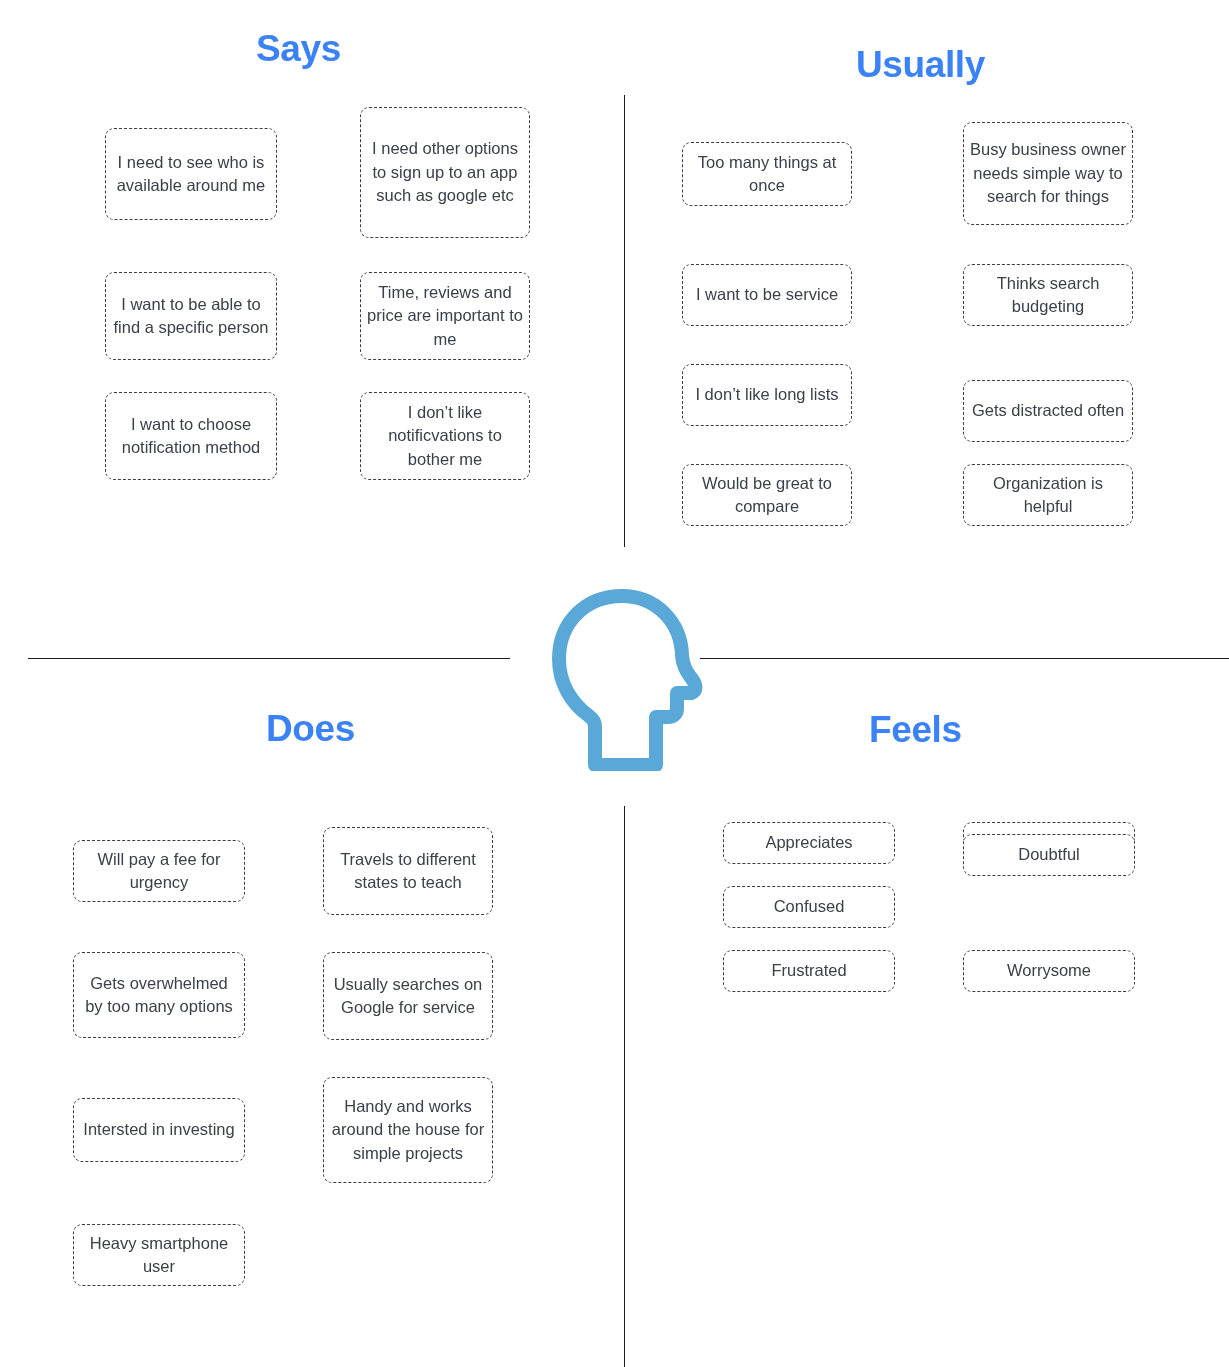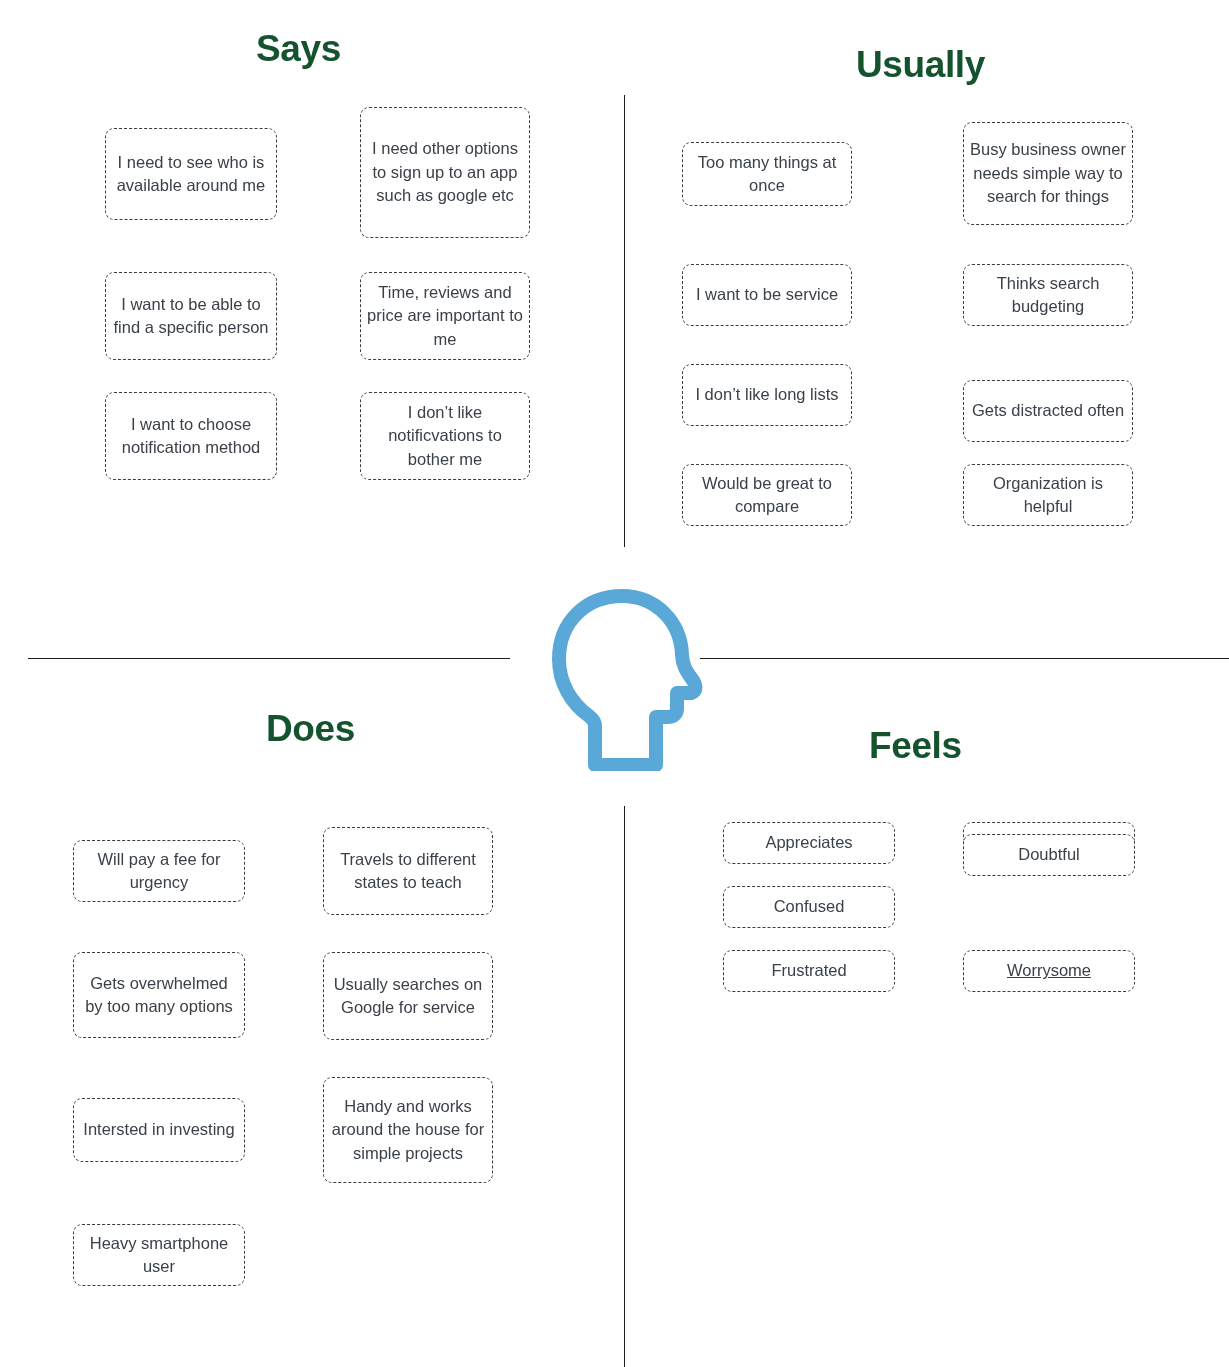--- a/index.html
+++ b/index.html
@@ -34,28 +34,28 @@
   #divider-vertical-top   { left: 624px; top: 95px;  height: 452px; }
   #divider-vertical-bottom{ left: 624px; top: 806px; height: 561px; }
   #divider-horizontal-left{ left: 28px;  top: 658px; width: 482px; }
   #divider-horizontal-right{left: 700px; top: 658px; width: 529px; }
 
   
   .quadrant-title {
     position: absolute;
     font-size: 37px;
     font-weight: bold;
-    color: #14532d;
+    color: #3b82f6;
     letter-spacing: -0.4px;
     white-space: nowrap;
   }
   #title-says   { left: 256px; top: 28px; }
   #title-thinks { left: 856px; top: 44px; }
   #title-does   { left: 266px; top: 708px; }
-  #title-feels  { left: 869px; top: 709px; margin-top: 16px; }
+  #title-feels  { left: 869px; top: 709px; }
 
   
   .note-box {
     position: absolute;
     box-sizing: border-box;
     border: 1.7px dashed #3c3c3c;
     border-radius: 9px;
     background: #ffffff;
     display: flex;
     align-items: center;
@@ -112,21 +112,21 @@
       <div class="note-box" style="left: 73px; top: 1098px; width: 172px; height: 64px;">Intersted in investing</div>
       <div class="note-box" style="left: 73px; top: 1224px; width: 172px; height: 62px;">Heavy smartphone user</div>
       <div class="note-box" style="left: 323px; top: 827px; width: 170px; height: 88px;">Travels to different states to teach</div>
       <div class="note-box" style="left: 323px; top: 952px; width: 170px; height: 88px;">Usually searches on Google for service</div>
       <div class="note-box" style="left: 323px; top: 1077px; width: 170px; height: 106px;">Handy and works around the house for simple projects</div>
       <div class="note-box" style="left: 723px; top: 822px; width: 172px; height: 42px;">Appreciates</div>
       <div class="note-box" style="left: 723px; top: 886px; width: 172px; height: 42px;">Confused</div>
       <div class="note-box" style="left: 723px; top: 950px; width: 172px; height: 42px;">Frustrated</div>
       <div class="note-box" style="left: 963px; top: 822px; width: 172px; height: 42px;">Overwhelmed</div>
       <div class="note-box" style="left: 963px; top: 834px; width: 172px; height: 42px;">Doubtful</div>
-      <div class="note-box" style="left: 963px; top: 950px; width: 172px; height: 42px; text-decoration: underline;">Worrysome</div>
+      <div class="note-box" style="left: 963px; top: 950px; width: 172px; height: 42px;">Worrysome</div>
     </div>
 
   <svg id="persona-head-icon" viewBox="0 0 157 188" xmlns="http://www.w3.org/2000/svg" aria-hidden="true">
     <path d="M13 76
              C13 38 41 13 76 13
              C110 13 135 39 136 72
              C136.5 82 140 88 146 96
              C150.5 102 151 108 145 110
              L131 110
              L131 126

